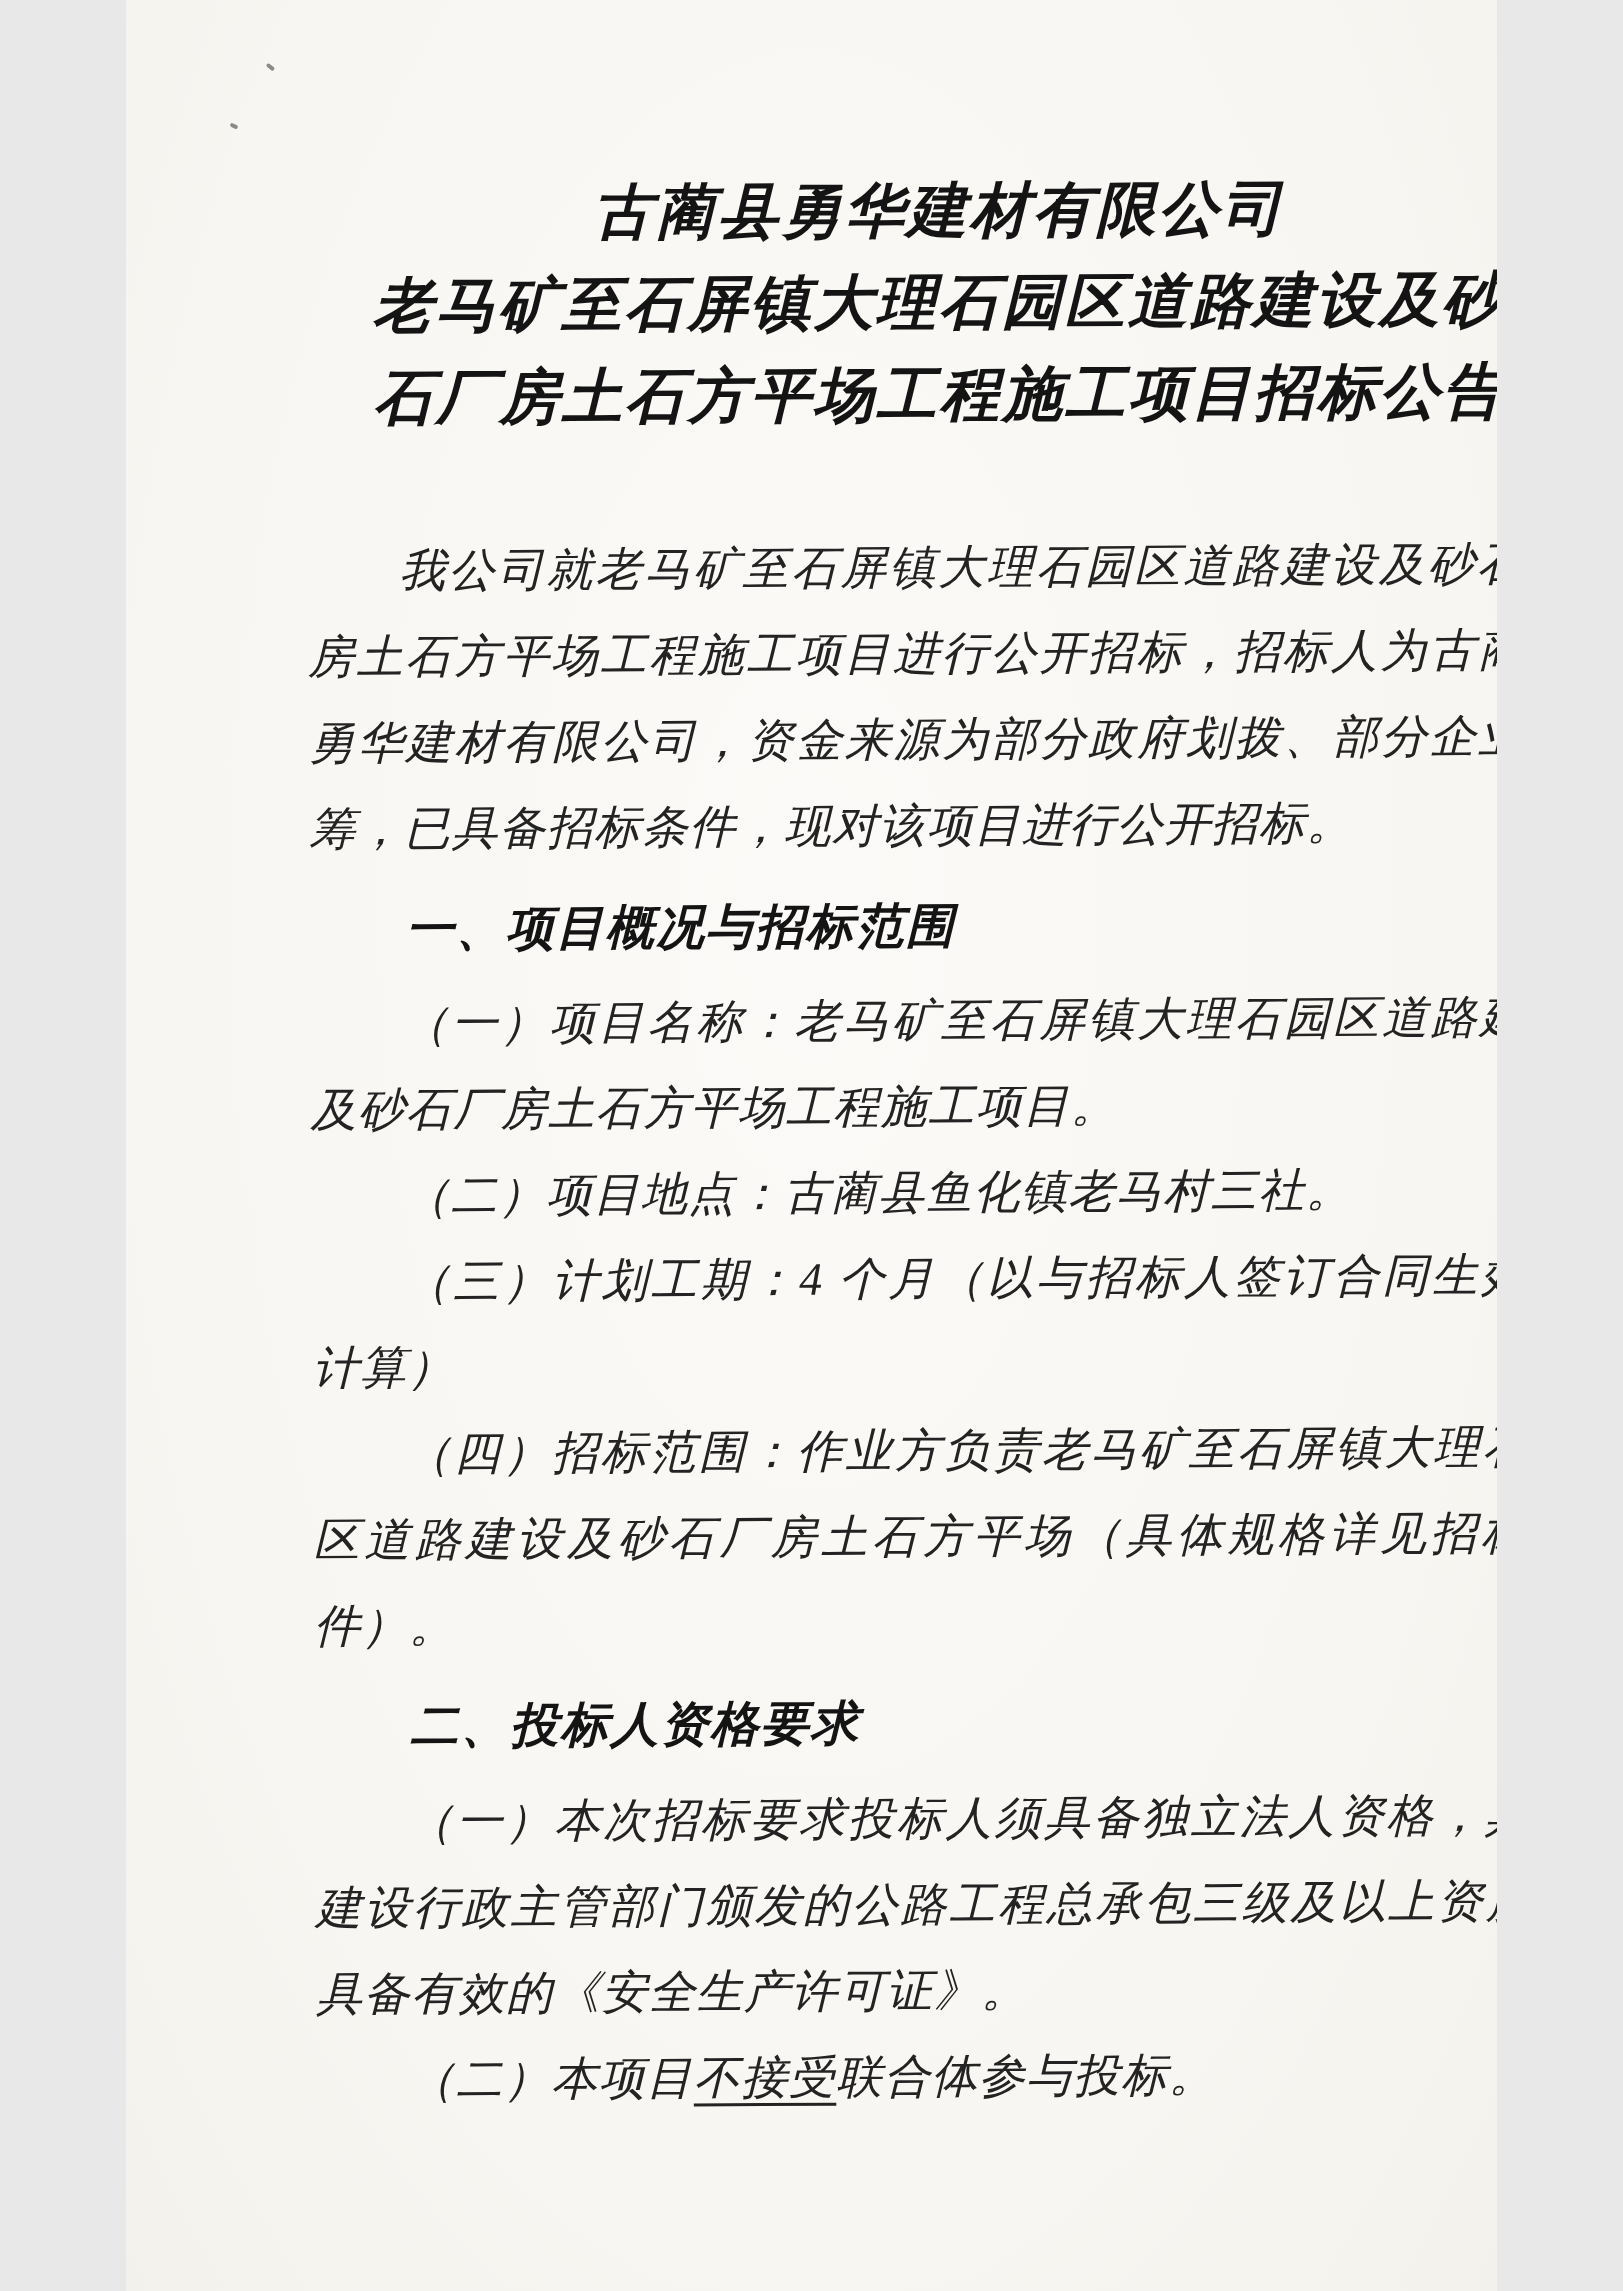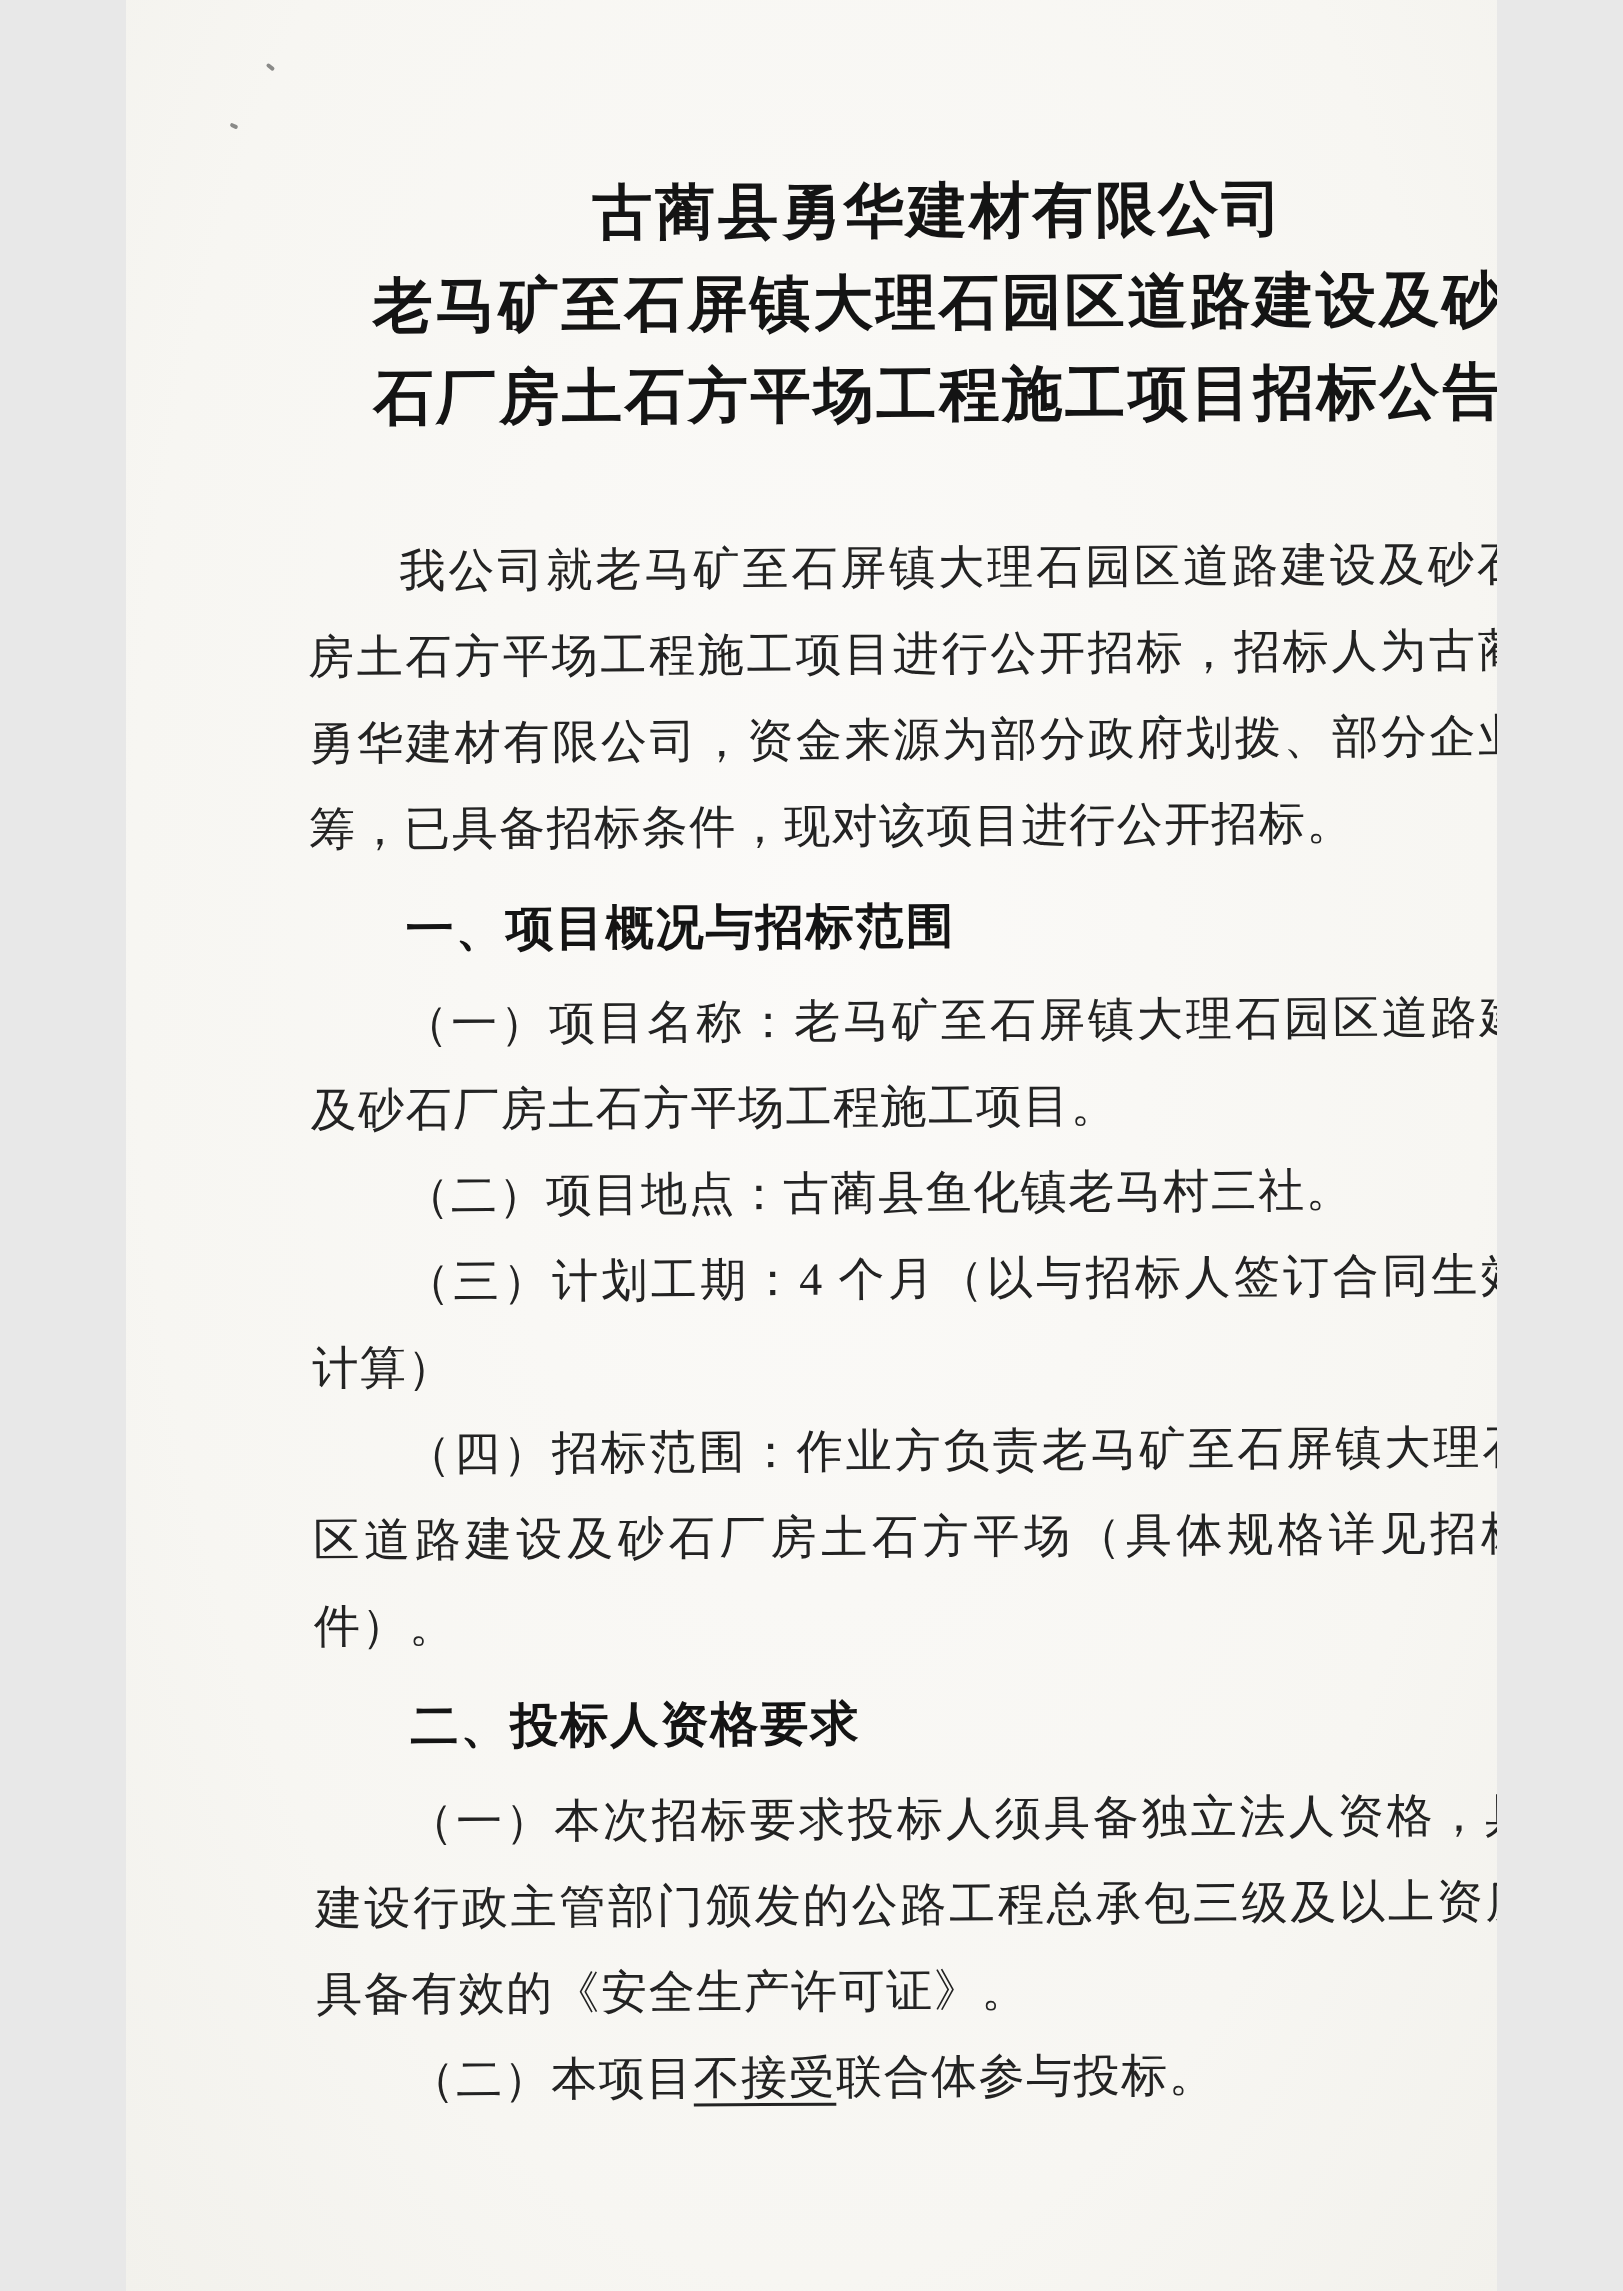--- a/index.html
+++ b/index.html
@@ -9,20 +9,21 @@
   }
   .page {
     position: relative;
     width: 1371px;
     height: 2292px;
     margin: 0 auto;
     background: #f9f8f5;
     background-image: radial-gradient(ellipse at 50% 40%, #fbfaf8 0%, #f7f6f2 70%, #f2f1ec 100%);
     overflow: hidden;
     color: #1c1c1c;
+    font-style: italic;
   }
   .content {
     position: absolute;
     left: 179px;
     top: 165px;
     width: 1266px;
     transform: rotate(-0.35deg);
     transform-origin: 50% 0;
   }
   .doc-title {

